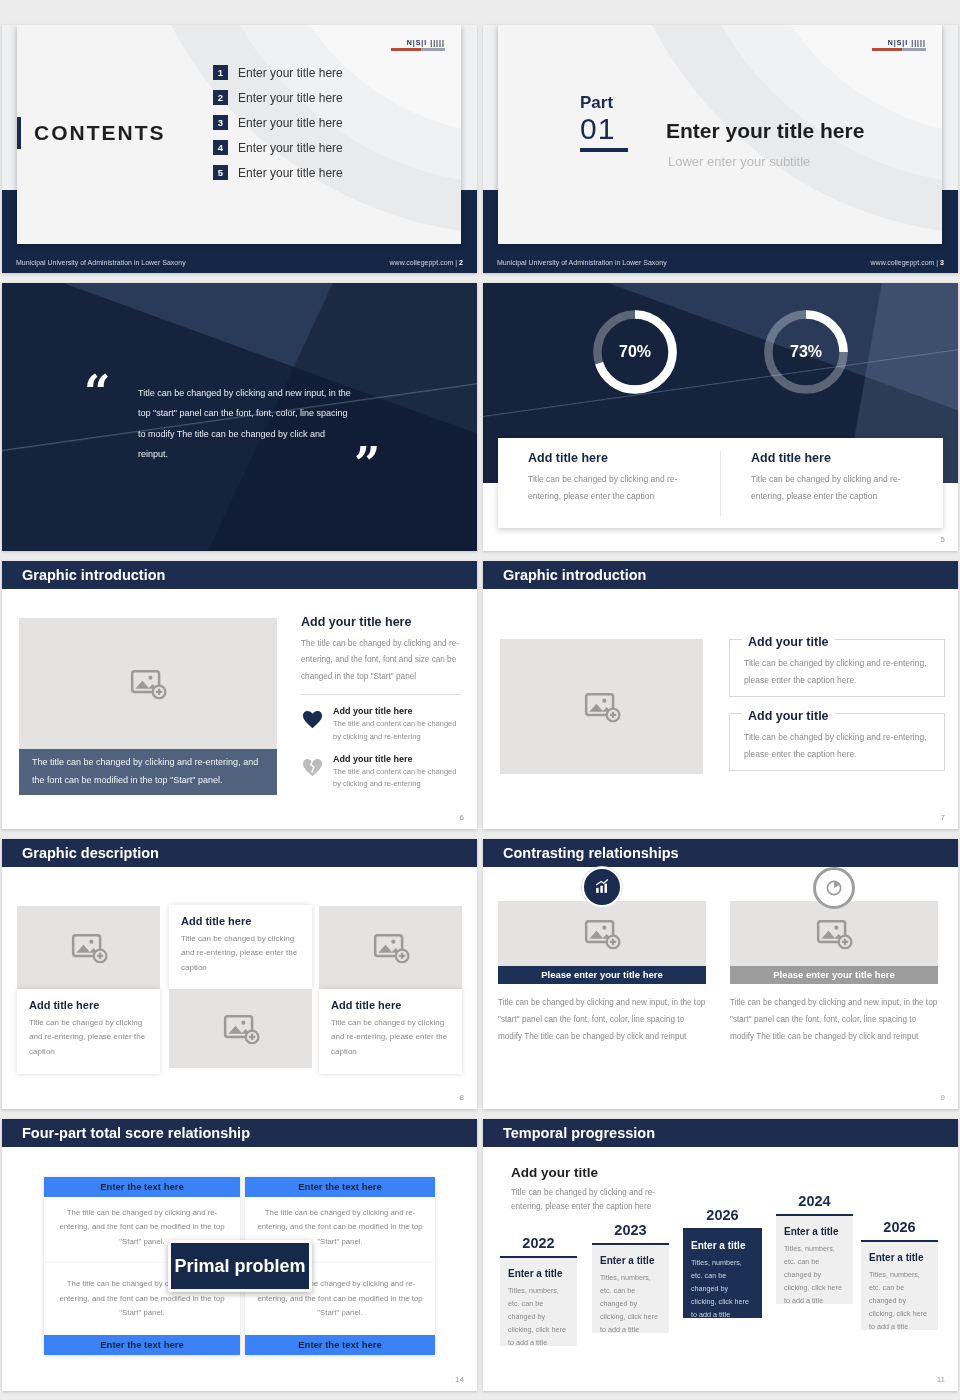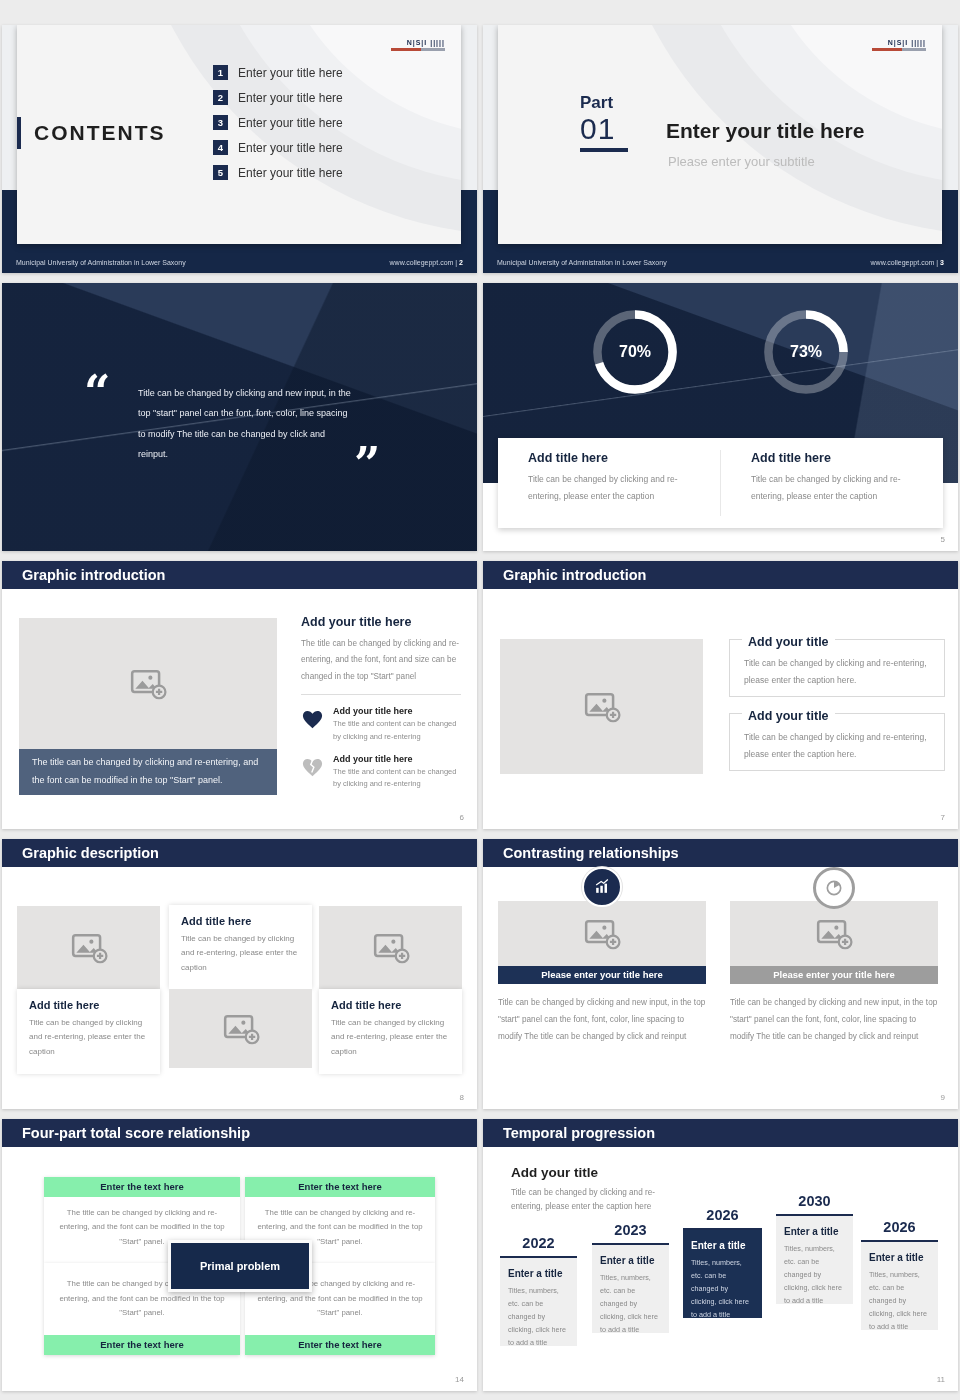--- a/index.html
+++ b/index.html
@@ -112,23 +112,23 @@
   #s8 .tbar{position:absolute;left:0;right:0;top:127px;height:18px;line-height:18px;text-align:center;color:#fff;font-weight:bold;font-size:9.5px;}
   #s8 .tbar-navy{background:#1d3156;} #s8 .tbar-gray{background:#9d9d9d;}
   #s8 .body8{position:absolute;left:0;right:0;top:156px;font-size:8.2px;color:#8a8a8a;line-height:2.05;}
 
   
   #s9 .qbox{position:absolute;background:#fff;box-shadow:0 1px 4px rgba(0,0,0,.16);display:flex;flex-direction:column;box-sizing:border-box;}
   #s9 .tl{left:42px;top:58px;width:196px;height:86px;}
   #s9 .tr{left:243px;top:58px;width:190px;height:86px;}
   #s9 .bl{left:42px;top:144px;width:196px;height:92px;}
   #s9 .br{left:243px;top:144px;width:190px;height:92px;}
-  #s9 .strip{height:20px;line-height:20px;background:#86efac;text-align:center;font-weight:bold;font-size:9.5px;color:#16253f;flex:none;}
+  #s9 .strip{height:20px;line-height:20px;background:#3b82f6;text-align:center;font-weight:bold;font-size:9.5px;color:#16253f;flex:none;}
   #s9 .qb{flex:1;display:flex;align-items:flex-start;justify-content:center;padding:9px 10px;font-size:7.8px;color:#8a8a8a;line-height:1.85;text-align:center;}
-  #s9 .center{position:absolute;left:166px;top:121px;width:144px;height:52px;background:#16294b;border:3px solid #fafafa;box-shadow:0 2px 6px rgba(0,0,0,.3);display:flex;align-items:center;justify-content:center;color:#fff;font-weight:bold;font-size:11px;box-sizing:border-box;}
+  #s9 .center{position:absolute;left:166px;top:121px;width:144px;height:52px;background:#16294b;border:3px solid #fafafa;box-shadow:0 2px 6px rgba(0,0,0,.3);display:flex;align-items:center;justify-content:center;color:#fff;font-weight:bold;font-size:18px;box-sizing:border-box;}
 
   
   #s10 .intro{position:absolute;left:28px;top:46px;width:192px;}
   #s10 .intro h3{margin:0 0 6px 0;font-size:13.5px;color:#1f1f1f;}
   #s10 .intro p{margin:0;font-size:8.2px;color:#8a8a8a;line-height:1.7;width:160px;}
   #s10 .entry{position:absolute;width:77px;}
   #s10 .e1{left:17px;top:116px;} #s10 .e2{left:109px;top:103px;} #s10 .e3{left:200px;top:88px;width:79px;}
   #s10 .e4{left:293px;top:74px;} #s10 .e5{left:378px;top:58px;margin-top:42px;}
   #s10 .yr{font-size:14.5px;font-weight:bold;color:#1b2b4f;text-align:center;margin-bottom:5px;}
   #s10 .ln{height:2px;background:#1b2b4f;}
@@ -195,21 +195,21 @@
       <div class="logo">
         <div class="lt">N|S|I |||||</div>
         <div class="lb"></div>
       </div>
       <div class="part">
         <div class="p">Part</div>
         <div class="n">01</div>
         <div class="u"></div>
       </div>
       <div class="t">Enter your title here</div>
-      <div class="st">Please enter your subtitle</div>
+      <div class="st">Lower enter your subtitle</div>
 
     </div>
     <div class="foot">
       <span>Municipal University of Administration in Lower Saxony</span>
       <span><span>www.collegeppt.com</span> | <b>3</b></span>
     </div>
   </section>
 
   <section class="slide" id="s3">
     <div class="photo" style="inset:0;">
@@ -460,21 +460,21 @@
     </div>
     <div class="entry e3 hl">
       <div class="yr">2026</div>
       <div class="ln"></div>
       <div class="tbox">
           <h4>Enter a title</h4>
           <p>Titles, numbers, etc. can be changed by clicking, click here to add a title</p>
         </div>
     </div>
     <div class="entry e4">
-      <div class="yr">2030</div>
+      <div class="yr">2024</div>
       <div class="ln"></div>
       <div class="tbox">
           <h4>Enter a title</h4>
           <p>Titles, numbers, etc. can be changed by clicking, click here to add a title</p>
         </div>
     </div>
     <div class="entry e5">
       <div class="yr">2026</div>
       <div class="ln"></div>
       <div class="tbox">

